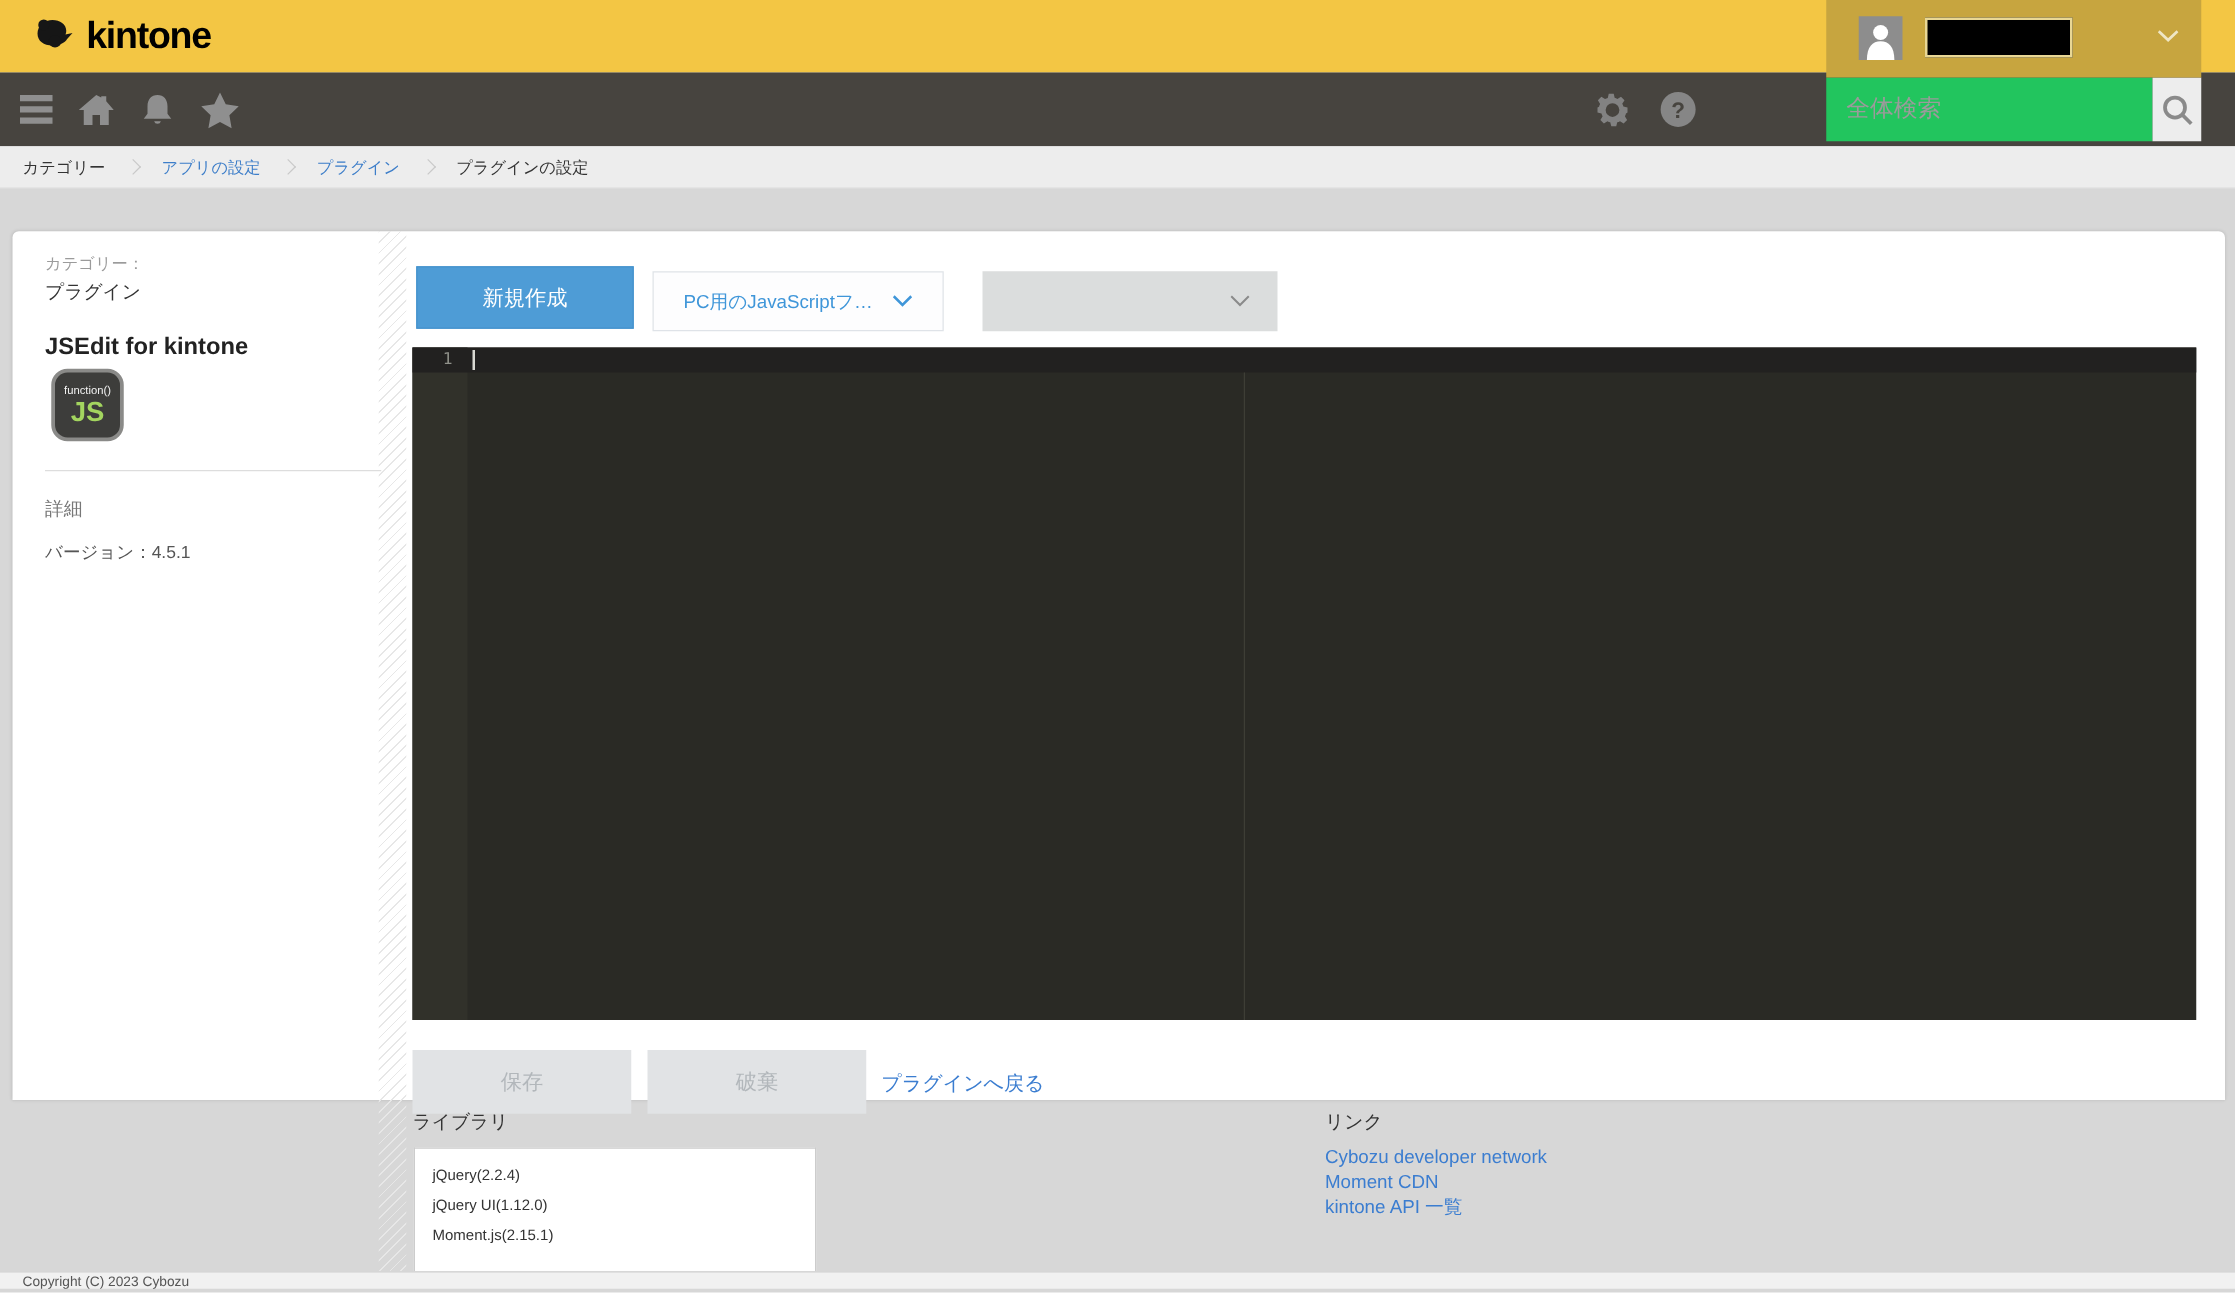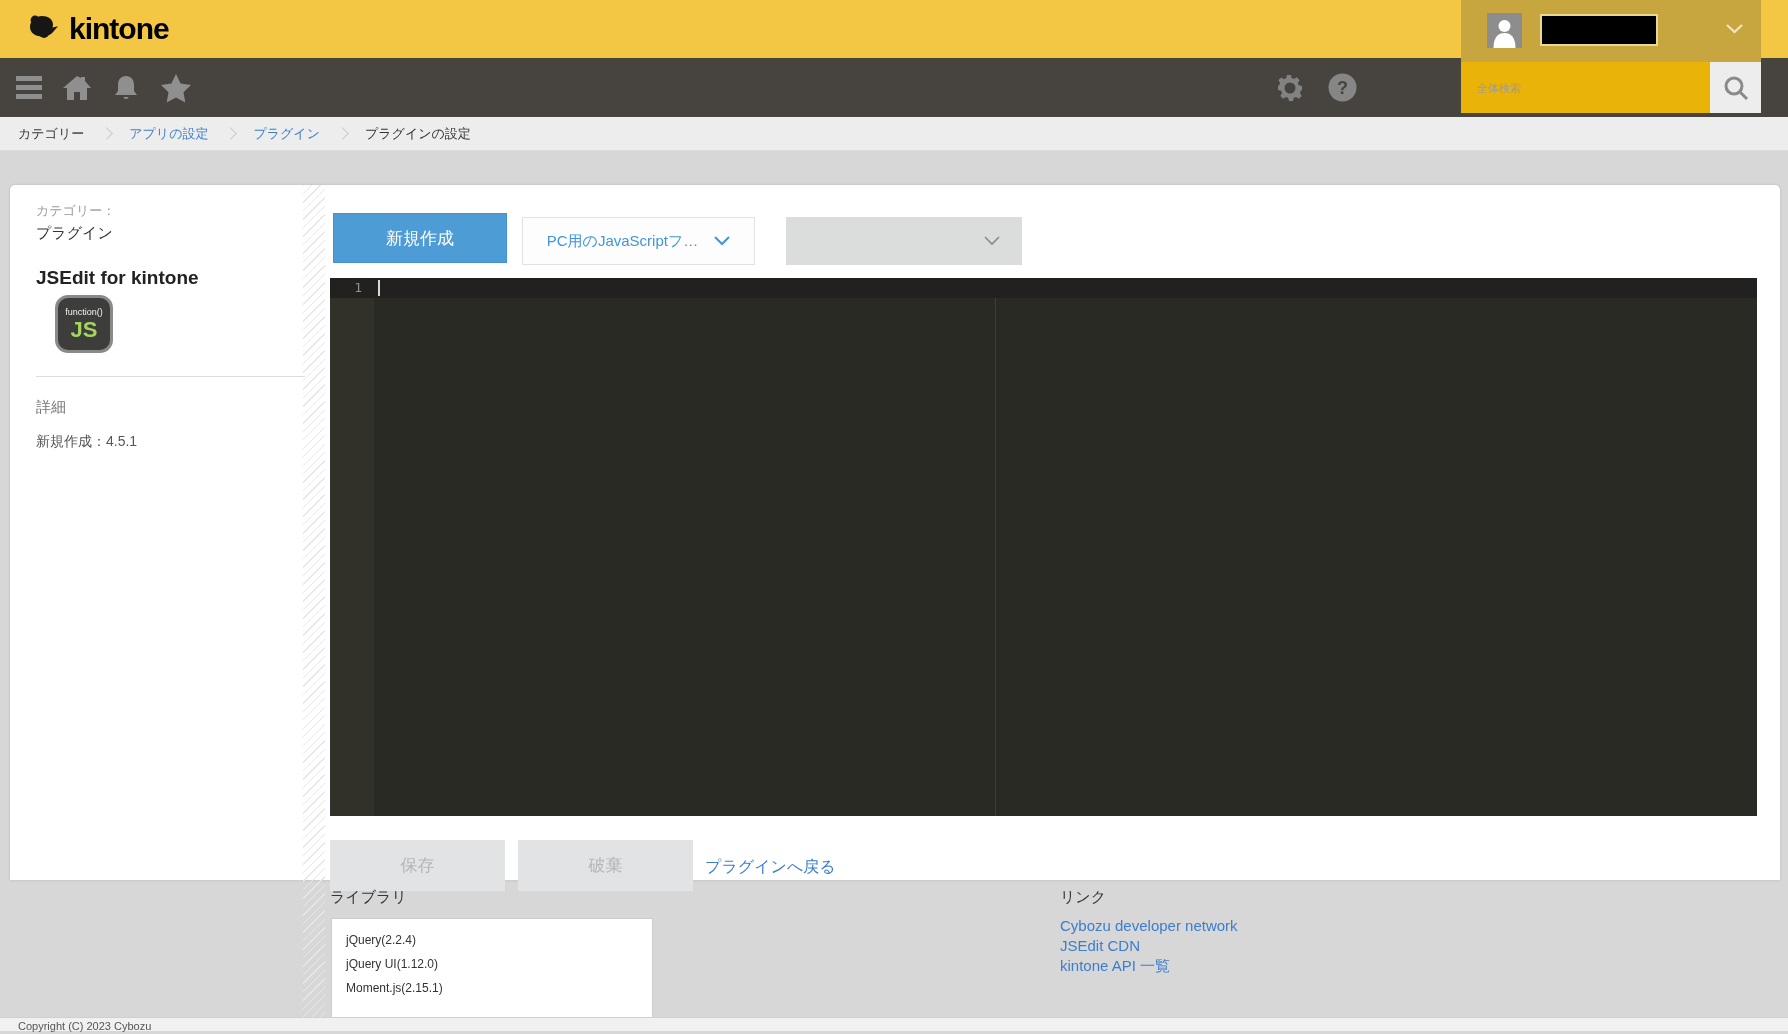--- a/index.html
+++ b/index.html
@@ -27,32 +27,32 @@
   .crumb.link { color:#3d7ec9; cursor:pointer; }
   .crumb-sep { width:9px; height:9px; border-top:1px solid #c9c9c9; border-right:1px solid #c9c9c9; transform:rotate(45deg); margin:0 8px; }
   .grayband { position:absolute; left:0; top:151px; width:1788px; height:34px; background:#d7d7d7; }
   
   .user-overlay { position:absolute; left:1461px; top:0; width:300px; height:113px; z-index:20; }
   .user-top { height:62px; background:#c7a53f; display:flex; align-items:center; position:relative; cursor:pointer; }
   .avatar { position:absolute; left:26px; top:13px; width:35px; height:35px; background:#8d8d8d; display:flex; align-items:flex-end; justify-content:center; overflow:hidden; }
   .redacted { position:absolute; left:79px; top:14px; width:118px; height:32px; background:#000; border:2px solid #e9d globals; border:2px solid #e9d794; }
   .user-chevron { position:absolute; right:18px; top:24px; }
   .search-row { height:51px; display:flex; }
-  .search-input { flex:1; border:none; outline:none; background:#eab308; font-size:11px; padding-left:16px; color:#333; font-family:"Liberation Sans","DejaVu Sans",sans-serif; }
+  .search-input { flex:1; border:none; outline:none; background:#22c55e; font-size:19px; padding-left:16px; color:#333; font-family:"Liberation Sans","DejaVu Sans",sans-serif; }
   .search-input::placeholder { color:#9b9b9b; }
   .search-btn { width:51px; background:#ededed; border:none; display:flex; align-items:center; justify-content:center; cursor:pointer; }
   
   .panel { position:absolute; left:10px; top:185px; width:1770px; height:695px; background:#fff; border-radius:5px 5px 0 0; box-shadow:0 0 3px rgba(0,0,0,.15); }
   .hatch { position:absolute; left:293px; top:0; width:22px; height:832px;
     background:repeating-linear-gradient(135deg,#e7e7e7 0 1px,transparent 1px 6px); }
   
   .side-cat-label { position:absolute; left:26px; top:17px; font-size:13px; color:#9b9b9b; }
   .side-cat-value { position:absolute; left:26px; top:39px; font-size:15px; color:#333; }
   .plugin-name { position:absolute; left:26px; top:82px; font-size:19px; font-weight:bold; color:#222; }
-  .js-icon { position:absolute; left:45px; top:110px; width:58px; height:58px; background:#3d3d3b; border:3px solid #8a8a88; border-radius:13px; display:flex; flex-direction:column; align-items:center; justify-content:center; }
+  .js-icon { position:absolute; left:31px; top:110px; width:58px; height:58px; background:#3d3d3b; border:3px solid #8a8a88; border-radius:13px; display:flex; flex-direction:column; align-items:center; justify-content:center; }
   .js-icon .fn { color:#f2f2f2; font-size:9px; line-height:11px; }
   .js-icon .js { color:#a3d55f; font-size:22px; font-weight:bold; line-height:24px; }
   .side-divider { position:absolute; left:26px; top:191px; width:269px; height:1px; background:#ddd; }
   .side-details { position:absolute; left:26px; top:213px; font-size:15px; color:#777; }
   .side-version { position:absolute; left:26px; top:248px; font-size:14px; color:#555; }
   
   .btn-new { position:absolute; left:323px; top:28px; width:174px; height:50px; background:#4e9cd6; border:1px solid #4491cc; color:#fff; font-size:17px; cursor:pointer; font-family:inherit; }
   .dd { position:absolute; top:32px; height:48px; display:flex; align-items:center; cursor:pointer; }
   .dd-file { left:512px; width:233px; background:#fdfdfe; border:1px solid #dfe3e8; color:#3f96d9; font-size:15px; justify-content:center; gap:16px; }
   .dd-empty { left:776px; width:236px; background:#dbdddd; justify-content:flex-end; padding-right:22px; }
@@ -176,21 +176,21 @@
 
   <span class="side-cat-label">カテゴリー：</span>
   <span class="side-cat-value">プラグイン</span>
   <span class="plugin-name">JSEdit for kintone</span>
   <div class="js-icon">
     <span class="fn">function()</span>
     <span class="js">JS</span>
   </div>
   <div class="side-divider"></div>
   <span class="side-details">詳細</span>
-  <span class="side-version">新規作成：4.5.1</span>
+  <span class="side-version">バージョン：4.5.1</span>
   <div class="hatch"></div>
 
   <button class="btn-new">新規作成</button>
   <div class="dd dd-file">
     <span>PC用のJavaScriptフ…</span>
     <svg width="16" height="10" viewBox="0 0 16 10">
         <polyline points="1,1 8,8 15,1" fill="none" stroke="#3f96d9" stroke-width="2"></polyline>
       </svg>
   </div>
   <div class="dd dd-empty">
@@ -214,20 +214,20 @@
   <span class="lib-label">ライブラリ</span>
   <div class="lib-box">
     <div class="lib-item">jQuery(2.2.4)</div>
     <div class="lib-item">jQuery UI(1.12.0)</div>
     <div class="lib-item">Moment.js(2.15.1)</div>
   </div>
 
   <span class="links-label">リンク</span>
   <div class="links-col">
     <a>Cybozu developer network</a>
-    <a>JSEdit CDN</a>
+    <a>Moment CDN</a>
     <a>kintone API 一覧</a>
   </div>
 </div>
 
 <footer class="footer">
   <span>Copyright (C) 2023 Cybozu</span>
 </footer>
 
 </body></html>

